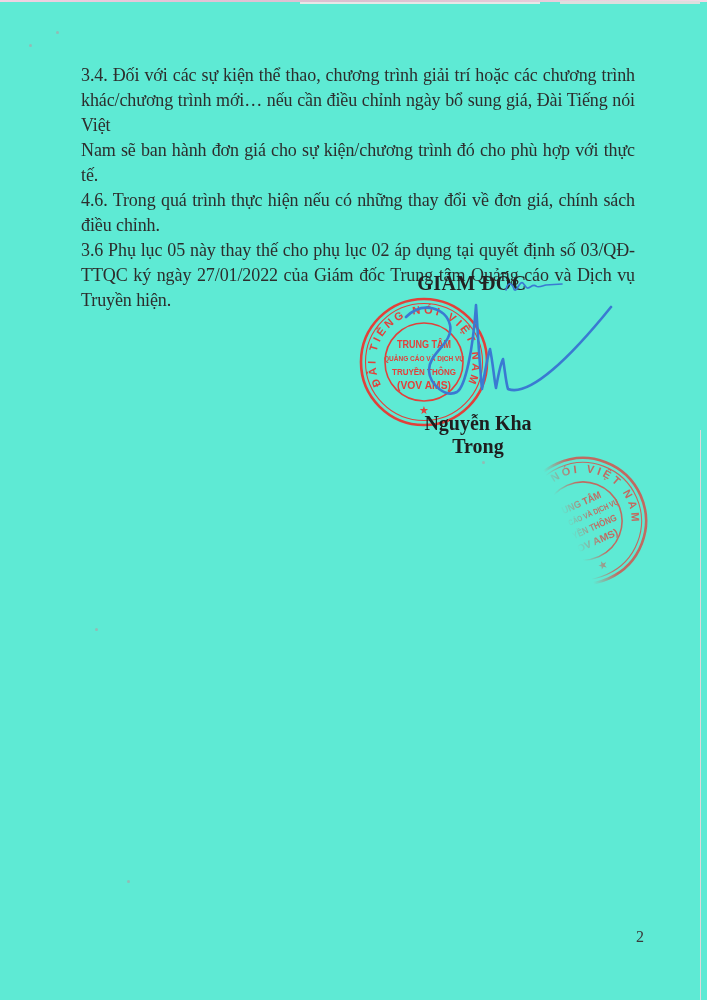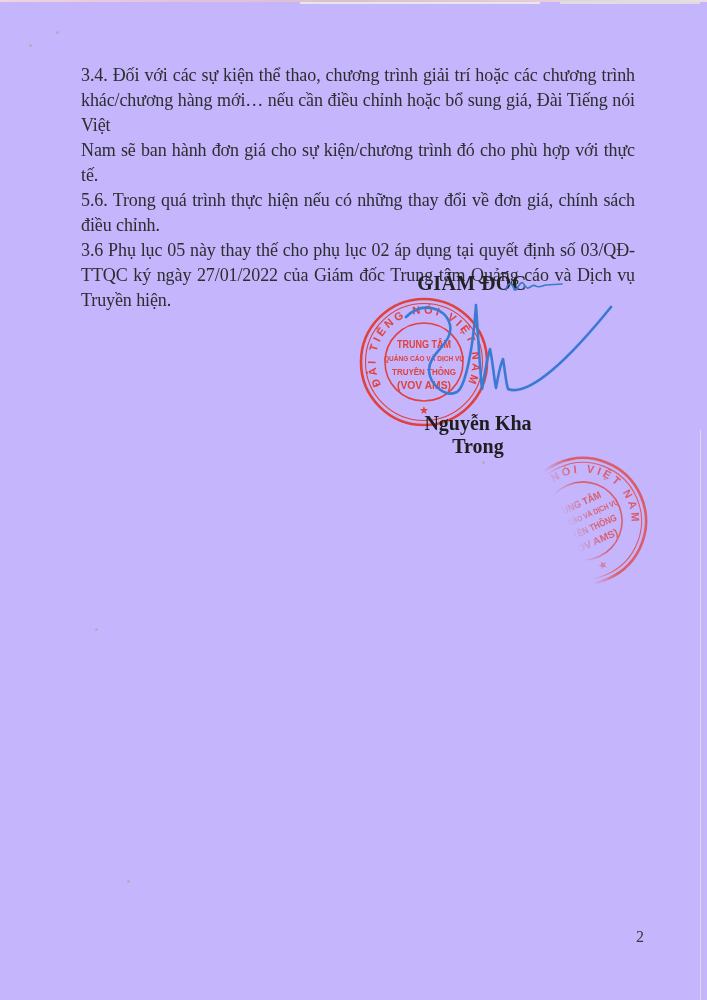--- a/index.html
+++ b/index.html
@@ -1,18 +1,18 @@
 <!DOCTYPE html>
 <html style="--stamp-red: #e2403a; --sig-blue: #3a7ad2; --body-text: #2d2d2d;"><head>
 <meta charset="utf-8">
 <style>
   html,body{margin:0;padding:0;background:#ffffff;}
   .page{
     position:relative;width:707px;height:1000px;overflow:hidden;
-    background:#c4b5fd;
+    background:#5eead4;
     font-family:"Liberation Serif","DejaVu Serif",serif;
     color:var(--body-text,#2d2d2d);
   }
   
   .top-edge{position:absolute;left:0;top:0;width:707px;height:2px;
     background:linear-gradient(90deg,#f0d4e3,#e4c2d6 25%,#dbc0d0 50%,#e7cbd9 75%,#f2dae6);}
   .top-smudge-a{position:absolute;left:300px;top:2px;width:240px;height:2px;background:#e7e7e7;}
   .top-smudge-b{position:absolute;left:560px;top:1px;width:140px;height:3px;background:#dedede;}
   .right-edge{position:absolute;left:700px;top:430px;width:1px;height:570px;background:#dcdcdc;}
   .speck{position:absolute;width:3px;height:3px;border-radius:50%;background:#a8a8a8;opacity:.7;}
@@ -70,25 +70,25 @@
   <div class="right-edge"></div>
   <div class="speck" style="left:29px;top:44px;"></div>
   <div class="speck" style="left:56px;top:31px;"></div>
   <div class="speck" style="left:95px;top:628px;"></div>
   <div class="speck" style="left:482px;top:461px;"></div>
   <div class="speck" style="left:127px;top:880px;"></div>
 
   <div class="body-text">
     <p class="para">
       <span class="line">3.4. Đối với các sự kiện thể thao, chương trình giải trí hoặc các chương trình</span>
-      <span class="line">khác/chương hàng mới… nếu cần điều chỉnh hoặc bổ sung giá, Đài Tiếng nói Việt</span>
+      <span class="line">khác/chương trình mới… nếu cần điều chỉnh ngày bổ sung giá, Đài Tiếng nói Việt</span>
       <span class="line last">Nam sẽ ban hành đơn giá cho sự kiện/chương trình đó cho phù hợp với thực tế.</span>
     </p>
     <p class="para">
-      <span class="line">5.6. Trong quá trình thực hiện nếu có những thay đổi về đơn giá, chính sách</span>
+      <span class="line">4.6. Trong quá trình thực hiện nếu có những thay đổi về đơn giá, chính sách</span>
       <span class="line last">điều chỉnh.</span>
     </p>
     <p class="para">
       <span class="line">3.6 Phụ lục 05 này thay thế cho phụ lục 02 áp dụng tại quyết định số 03/QĐ-</span>
       <span class="line">TTQC ký ngày 27/01/2022 của Giám đốc Trung tâm Quảng cáo và Dịch vụ</span>
       <span class="line last">Truyền hiện.</span>
     </p>
   </div>
 
   <div class="director-title">GIÁM ĐỐC</div>

